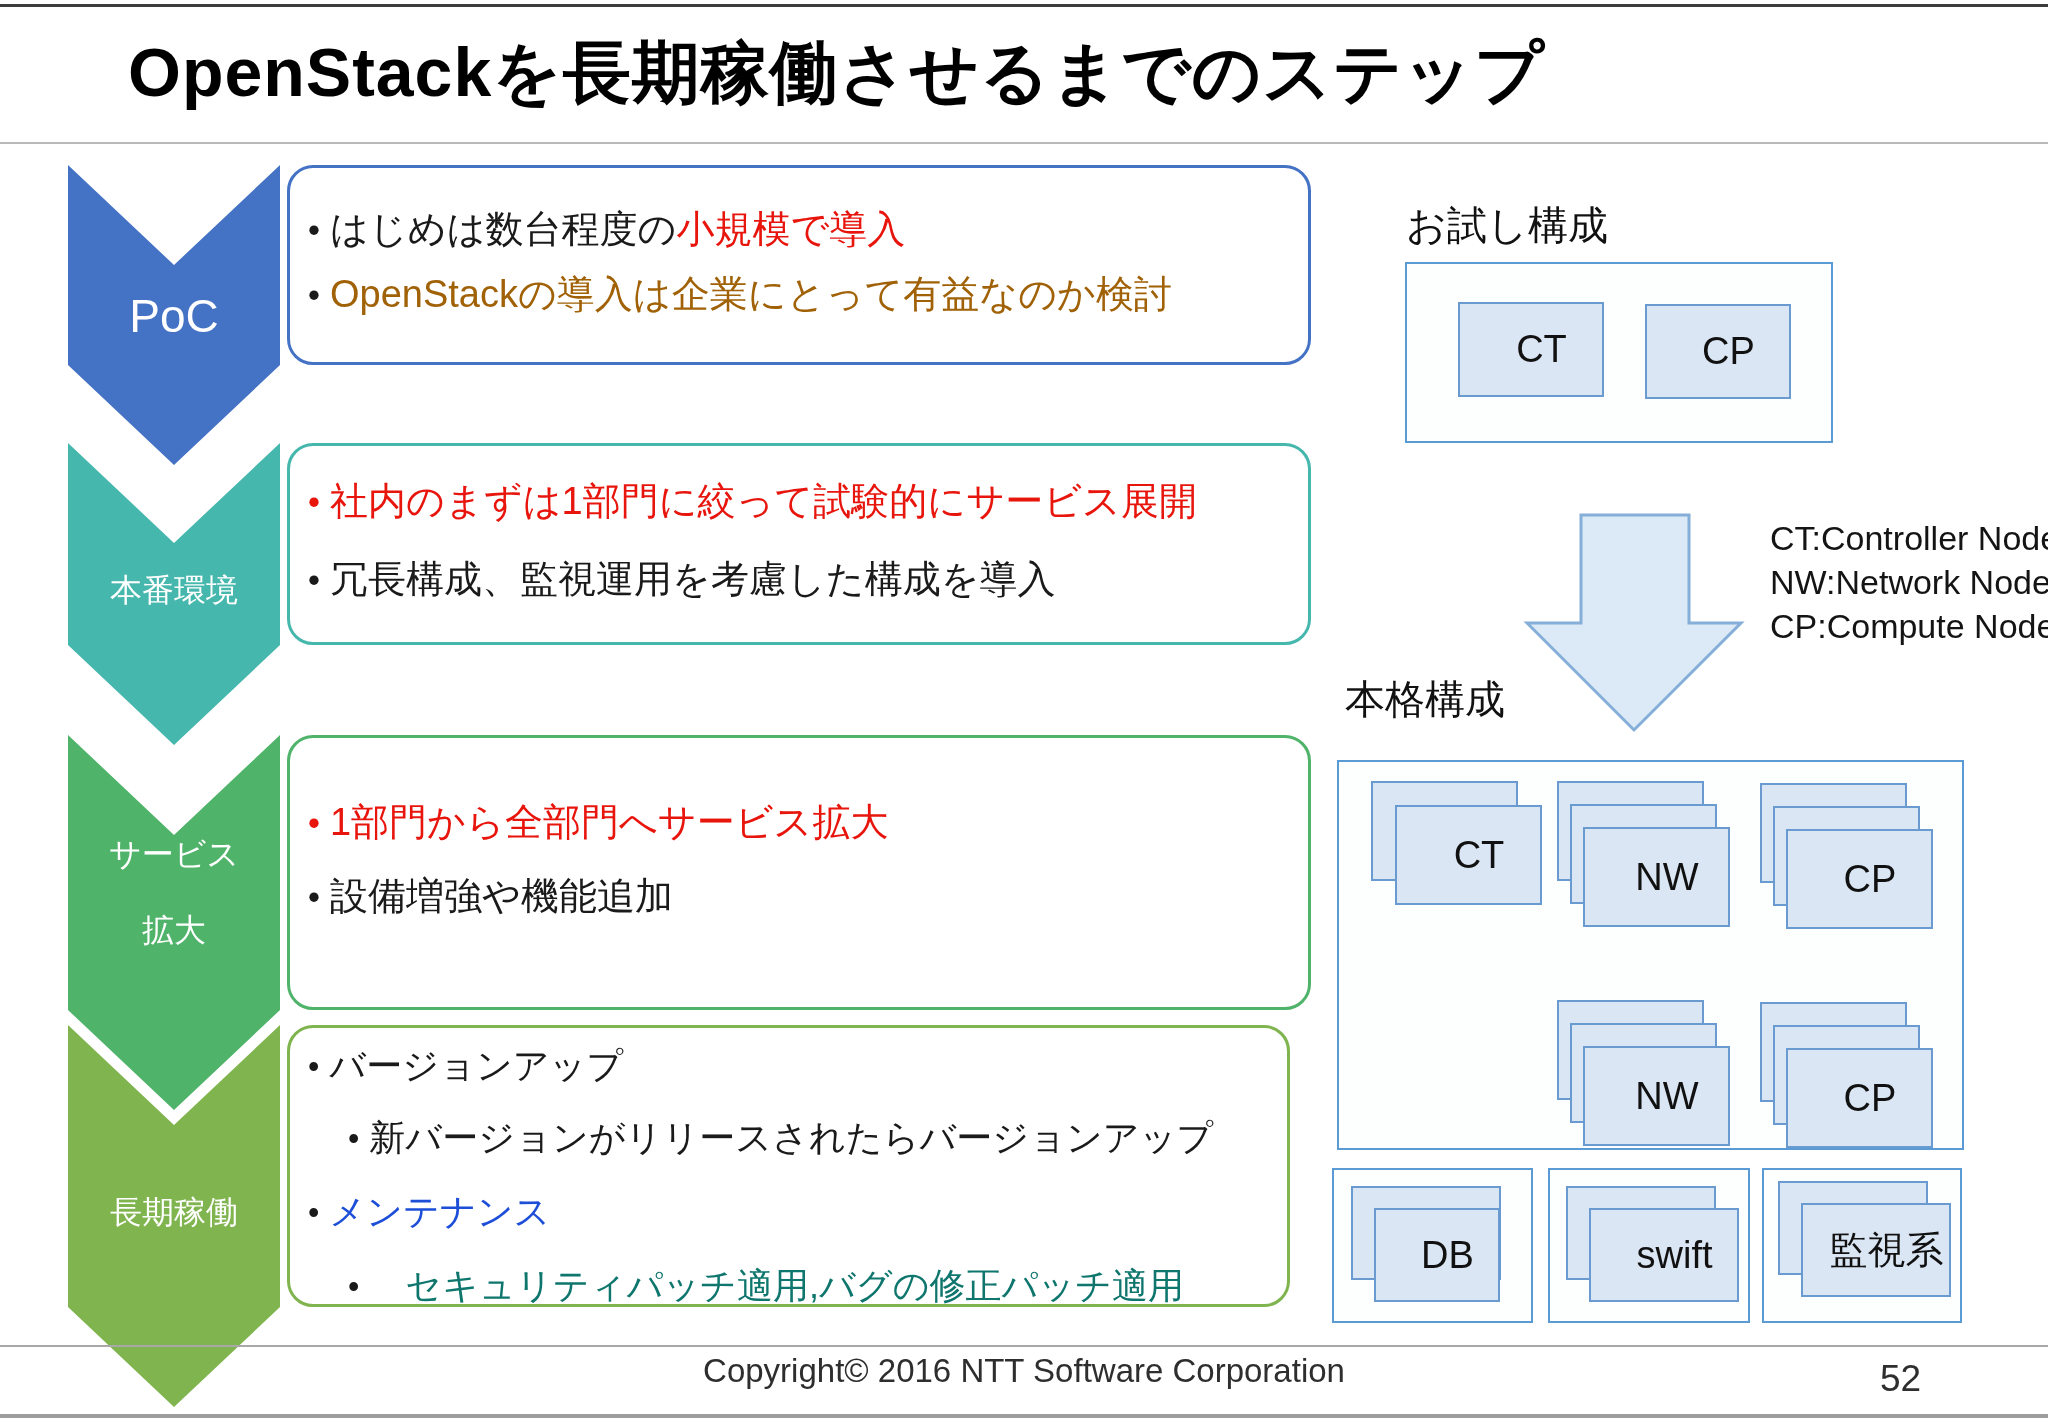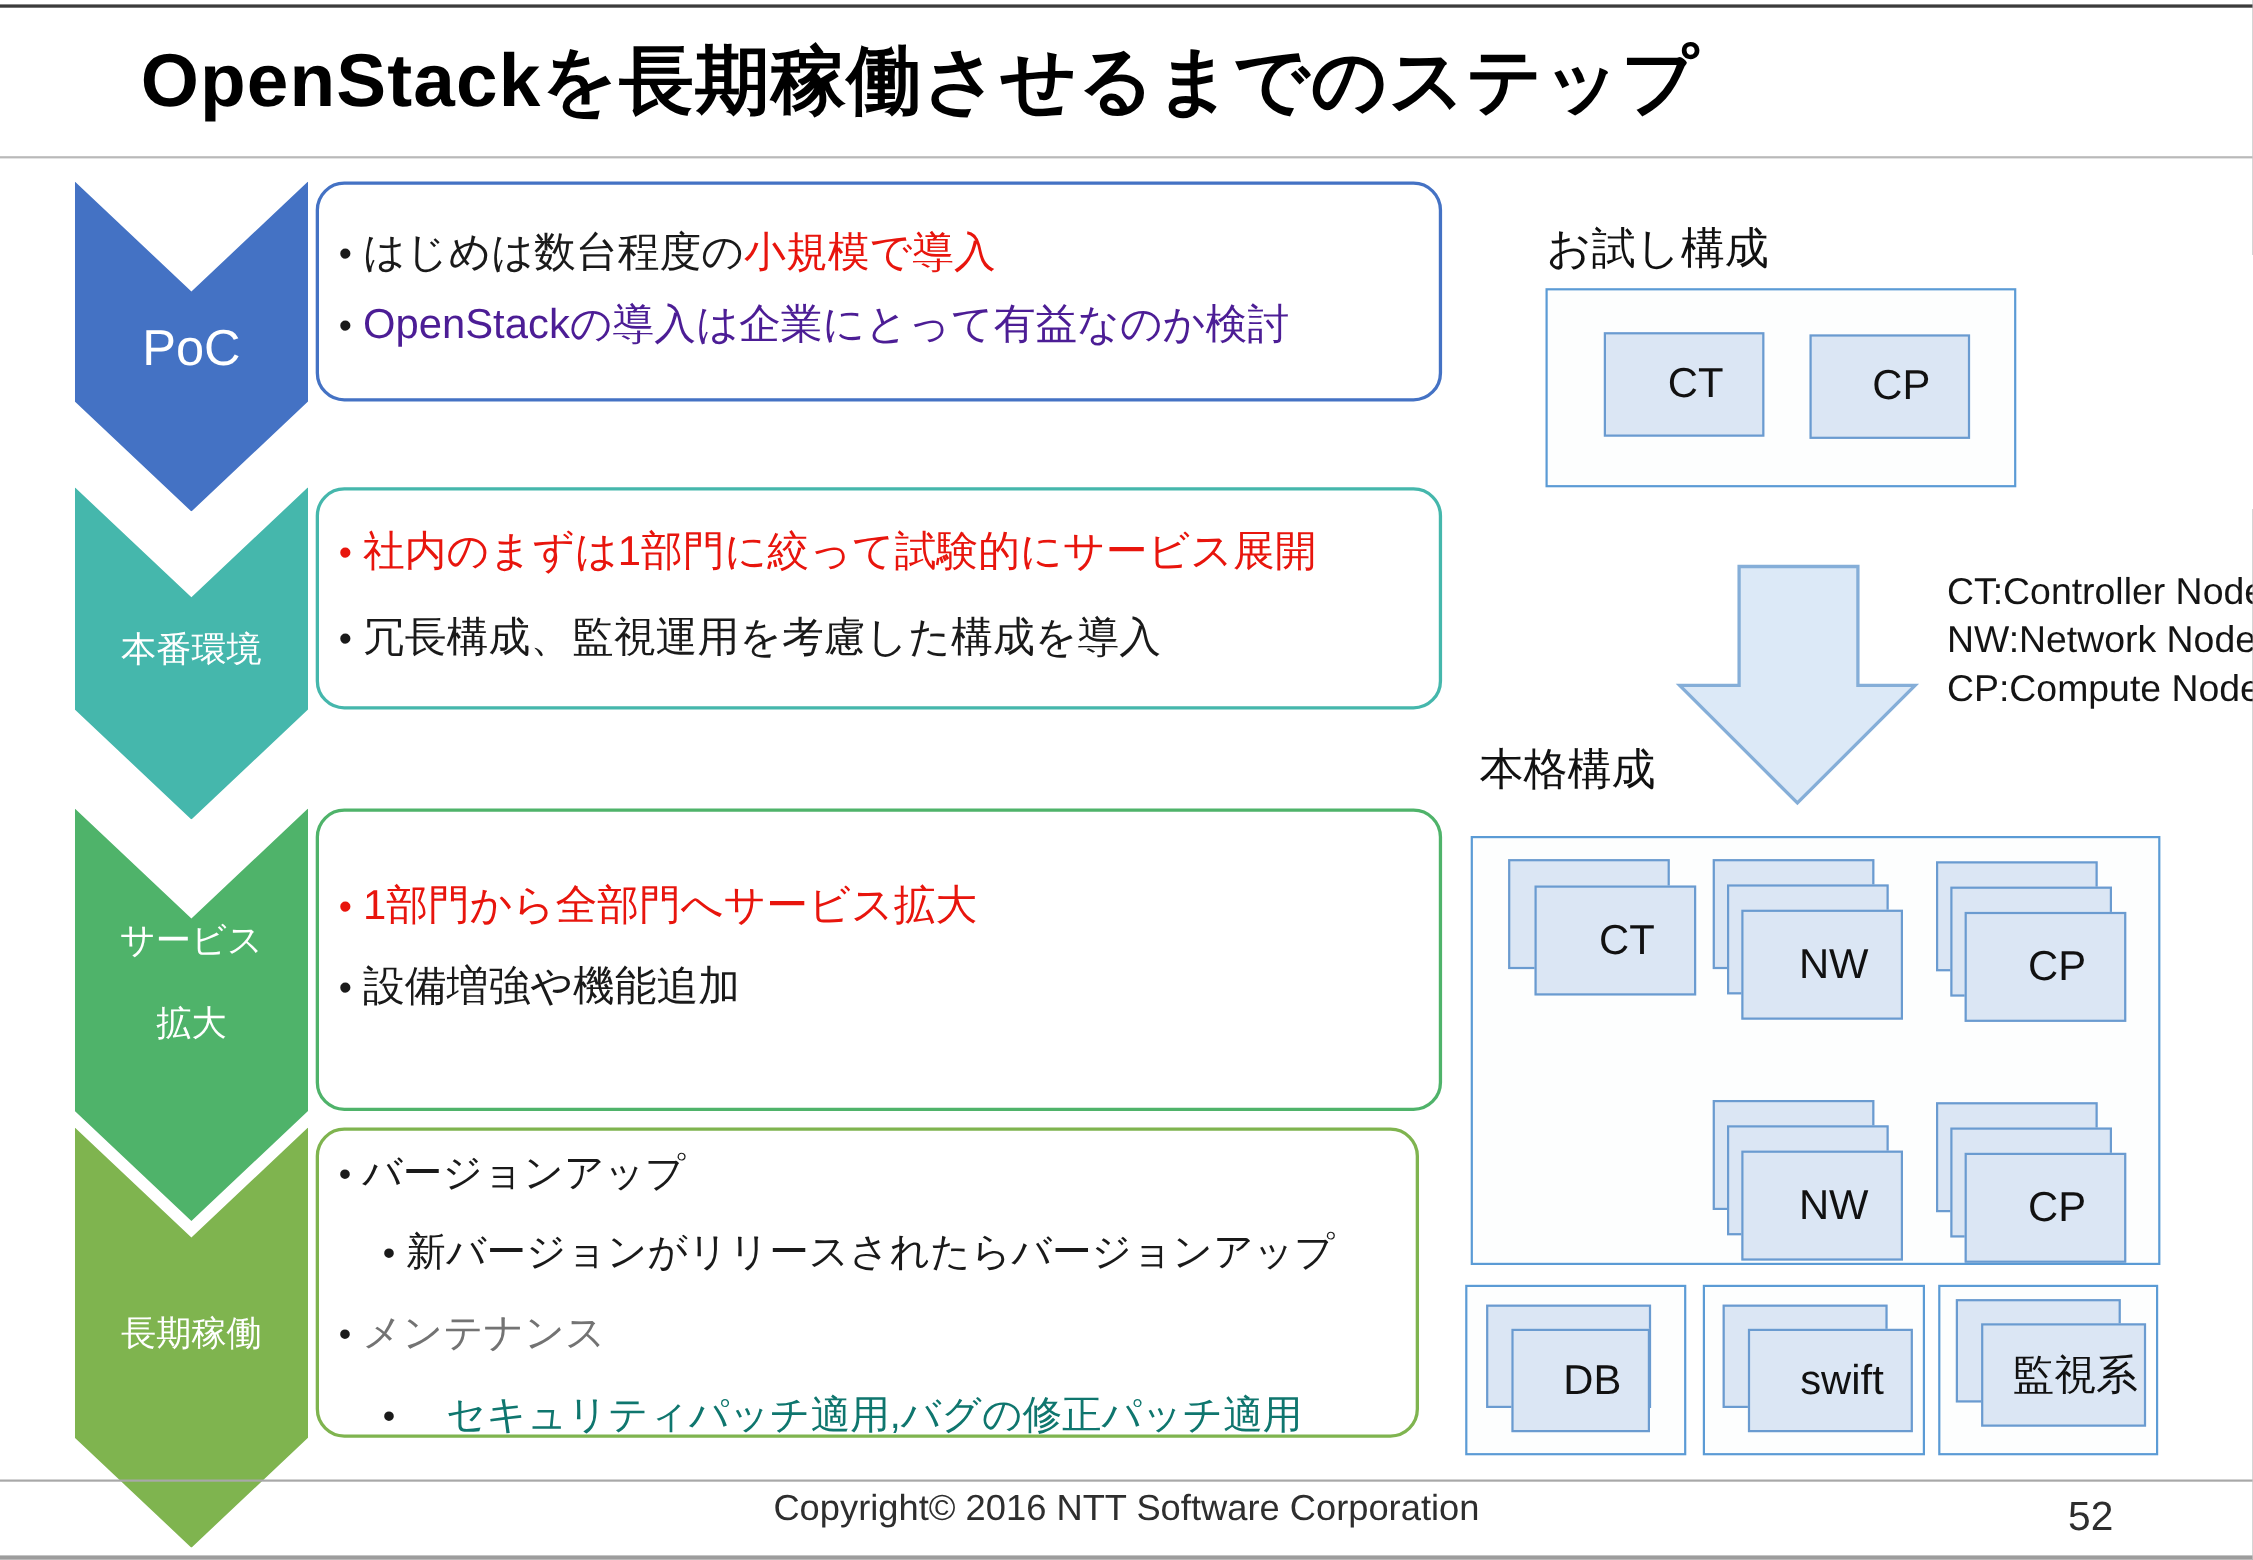--- a/index.html
+++ b/index.html
@@ -70,21 +70,21 @@
   </div>
 
   <div class="step-box" id="sbox0" style="top:165px;width:1024px;height:200px;border:3px solid #4472C4">
       <div class="bullet-line" style="top: 36px; left: 18px; font-size: 38px;">
         <span class="bullet-dot" style="color: rgb(26, 26, 26);">•</span>
         <span style="color: rgb(26, 26, 26);">はじめは数台程度の</span>
         <span style="color: rgb(232, 21, 13);">小規模で導入</span>
       </div>
       <div class="bullet-line" style="top: 101px; left: 18px; font-size: 38px;">
         <span class="bullet-dot" style="color: rgb(26, 26, 26);">•</span>
-        <span style="color: #4c1d95;">OpenStackの導入は企業にとって有益なのか検討</span>
+        <span style="color: #a16207;">OpenStackの導入は企業にとって有益なのか検討</span>
       </div>
     </div>
   <div class="step-box" id="sbox1" style="top:443px;width:1024px;height:202px;border:3px solid #45B7AC">
       <div class="bullet-line" style="top: 30px; left: 18px; font-size: 38px;">
         <span class="bullet-dot" style="color: rgb(232, 21, 13);">•</span>
         <span style="color: rgb(232, 21, 13);">社内のまずは1部門に絞って試験的にサービス展開</span>
       </div>
       <div class="bullet-line" style="top: 108px; left: 18px; font-size: 38px;">
         <span class="bullet-dot" style="color: rgb(26, 26, 26);">•</span>
         <span style="color: rgb(26, 26, 26);">冗長構成、監視運用を考慮した構成を導入</span>
@@ -104,21 +104,21 @@
       <div class="bullet-line" style="top: 14px; left: 18px; font-size: 36px;">
         <span class="bullet-dot" style="color: rgb(26, 26, 26);">•</span>
         <span style="color: rgb(26, 26, 26);">バージョンアップ</span>
       </div>
       <div class="bullet-line" style="top: 86px; left: 58px; font-size: 36px;">
         <span class="bullet-dot" style="color: rgb(26, 26, 26);">•</span>
         <span style="color: rgb(26, 26, 26);">新バージョンがリリースされたらバージョンアップ</span>
       </div>
       <div class="bullet-line" style="top: 160px; left: 18px; font-size: 36px;">
         <span class="bullet-dot" style="color: rgb(26, 26, 26);">•</span>
-        <span style="color: #737373;">メンテナンス</span>
+        <span style="color: #1d4ed8;">メンテナンス</span>
       </div>
       <div class="bullet-line" style="top: 234px; left: 58px; font-size: 36px;">
         <span class="bullet-dot" style="color: rgb(26, 26, 26);">•</span>
         <span style="color: #0f766e; margin-left: 36px;">セキュリティパッチ適用,バグの修正パッチ適用</span>
       </div>
     </div>
 
   <div class="dia-label" style="left:1406px;top:198px">お試し構成</div>
   <div class="dia-box" style="left:1405px;top:262px;width:428px;height:181px"></div>
   <div class="node-card" style="left:1458px;top:302px;width:146px;height:95px">CT</div>

